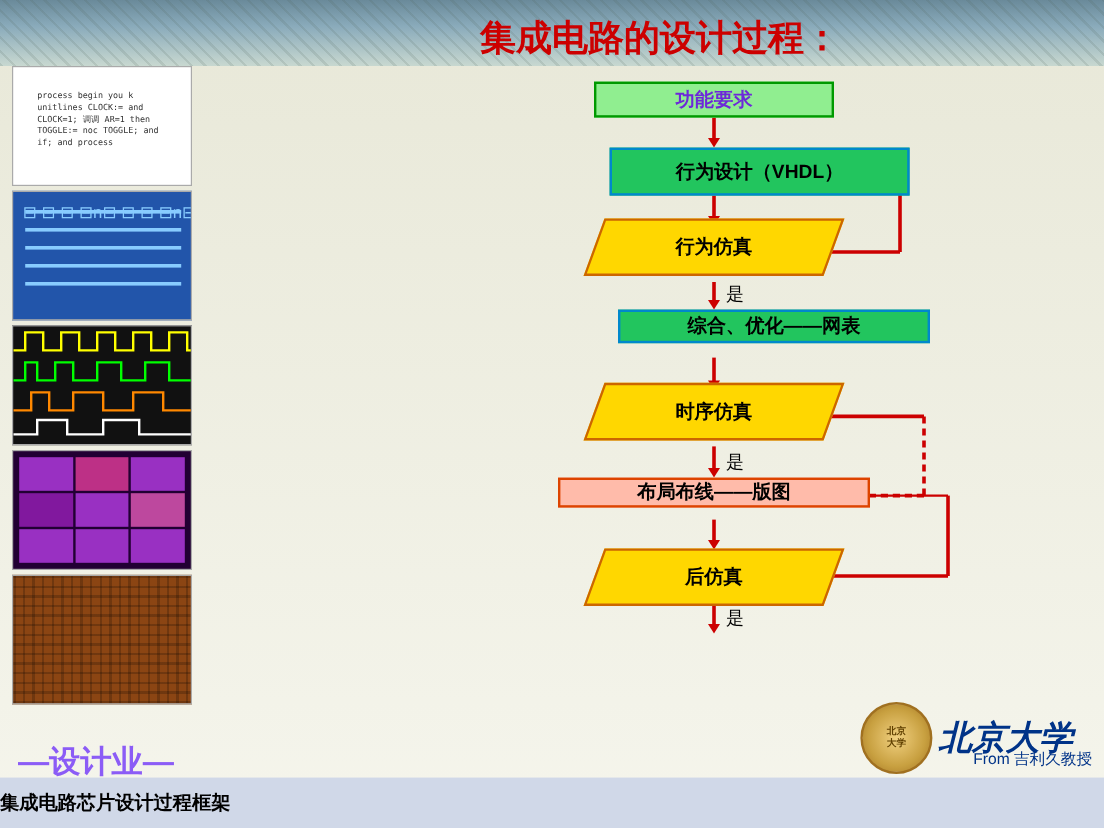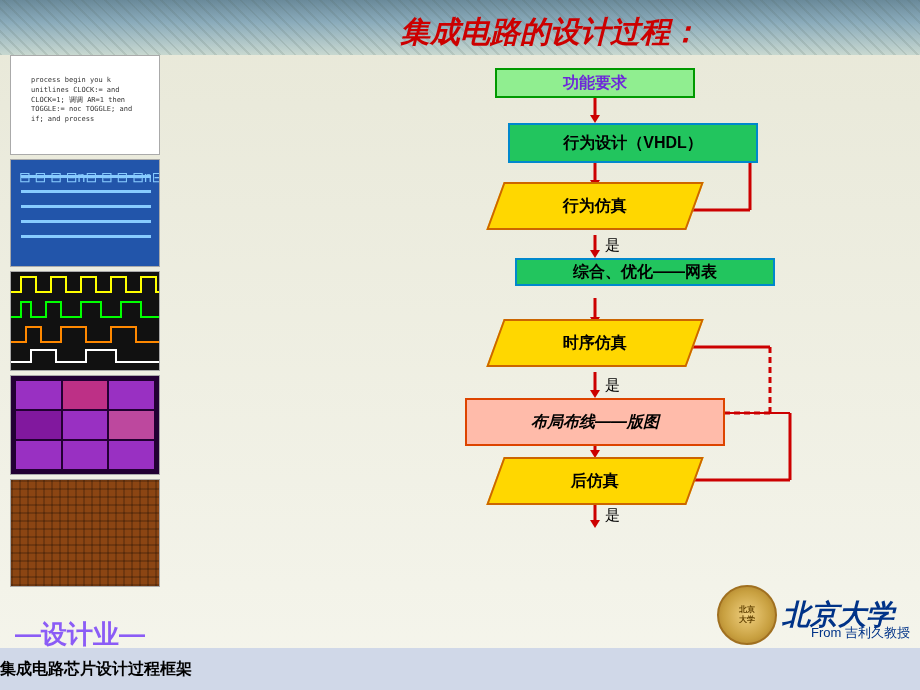--- a/index.html
+++ b/index.html
@@ -170,21 +170,20 @@
     }
 
     
     .main-title {
       position: absolute;
       top: 12px;
       left: 400px;
       font-size: 30px;
       font-weight: bold;
       color: #cc0000;
-      font-style: italic;
     }
 
     
     .flowchart {
       position: absolute;
       top: 60px;
       left: 420px;
       width: 470px;
       height: 600px;
     }
@@ -440,21 +439,21 @@
   <div class="flow-rect rect-cyan" style="left:57px; top:198px; width:260px; height:28px;">
     <span>综合、优化——网表</span>
   </div>
 
   <div class="flow-diamond-wrapper" style="left:75px; top:255px; width:200px; height:55px;">
     <div class="flow-diamond" style="width:200px; height:48px;">
       <span>时序仿真</span>
     </div>
   </div>
 
-  <div class="flow-rect rect-salmon" style="left:45px; top:338px; width:260px; height:48px;font-style:italic;">
+  <div class="flow-rect rect-salmon" style="left:45px; top:338px; width:260px; height:25px;">
     <span>布局布线——版图</span>
   </div>
 
   <div class="flow-diamond-wrapper" style="left:75px; top:393px; width:200px; height:55px;">
     <div class="flow-diamond" style="width:200px; height:48px;">
       <span>后仿真</span>
     </div>
   </div>
 
 </div>

